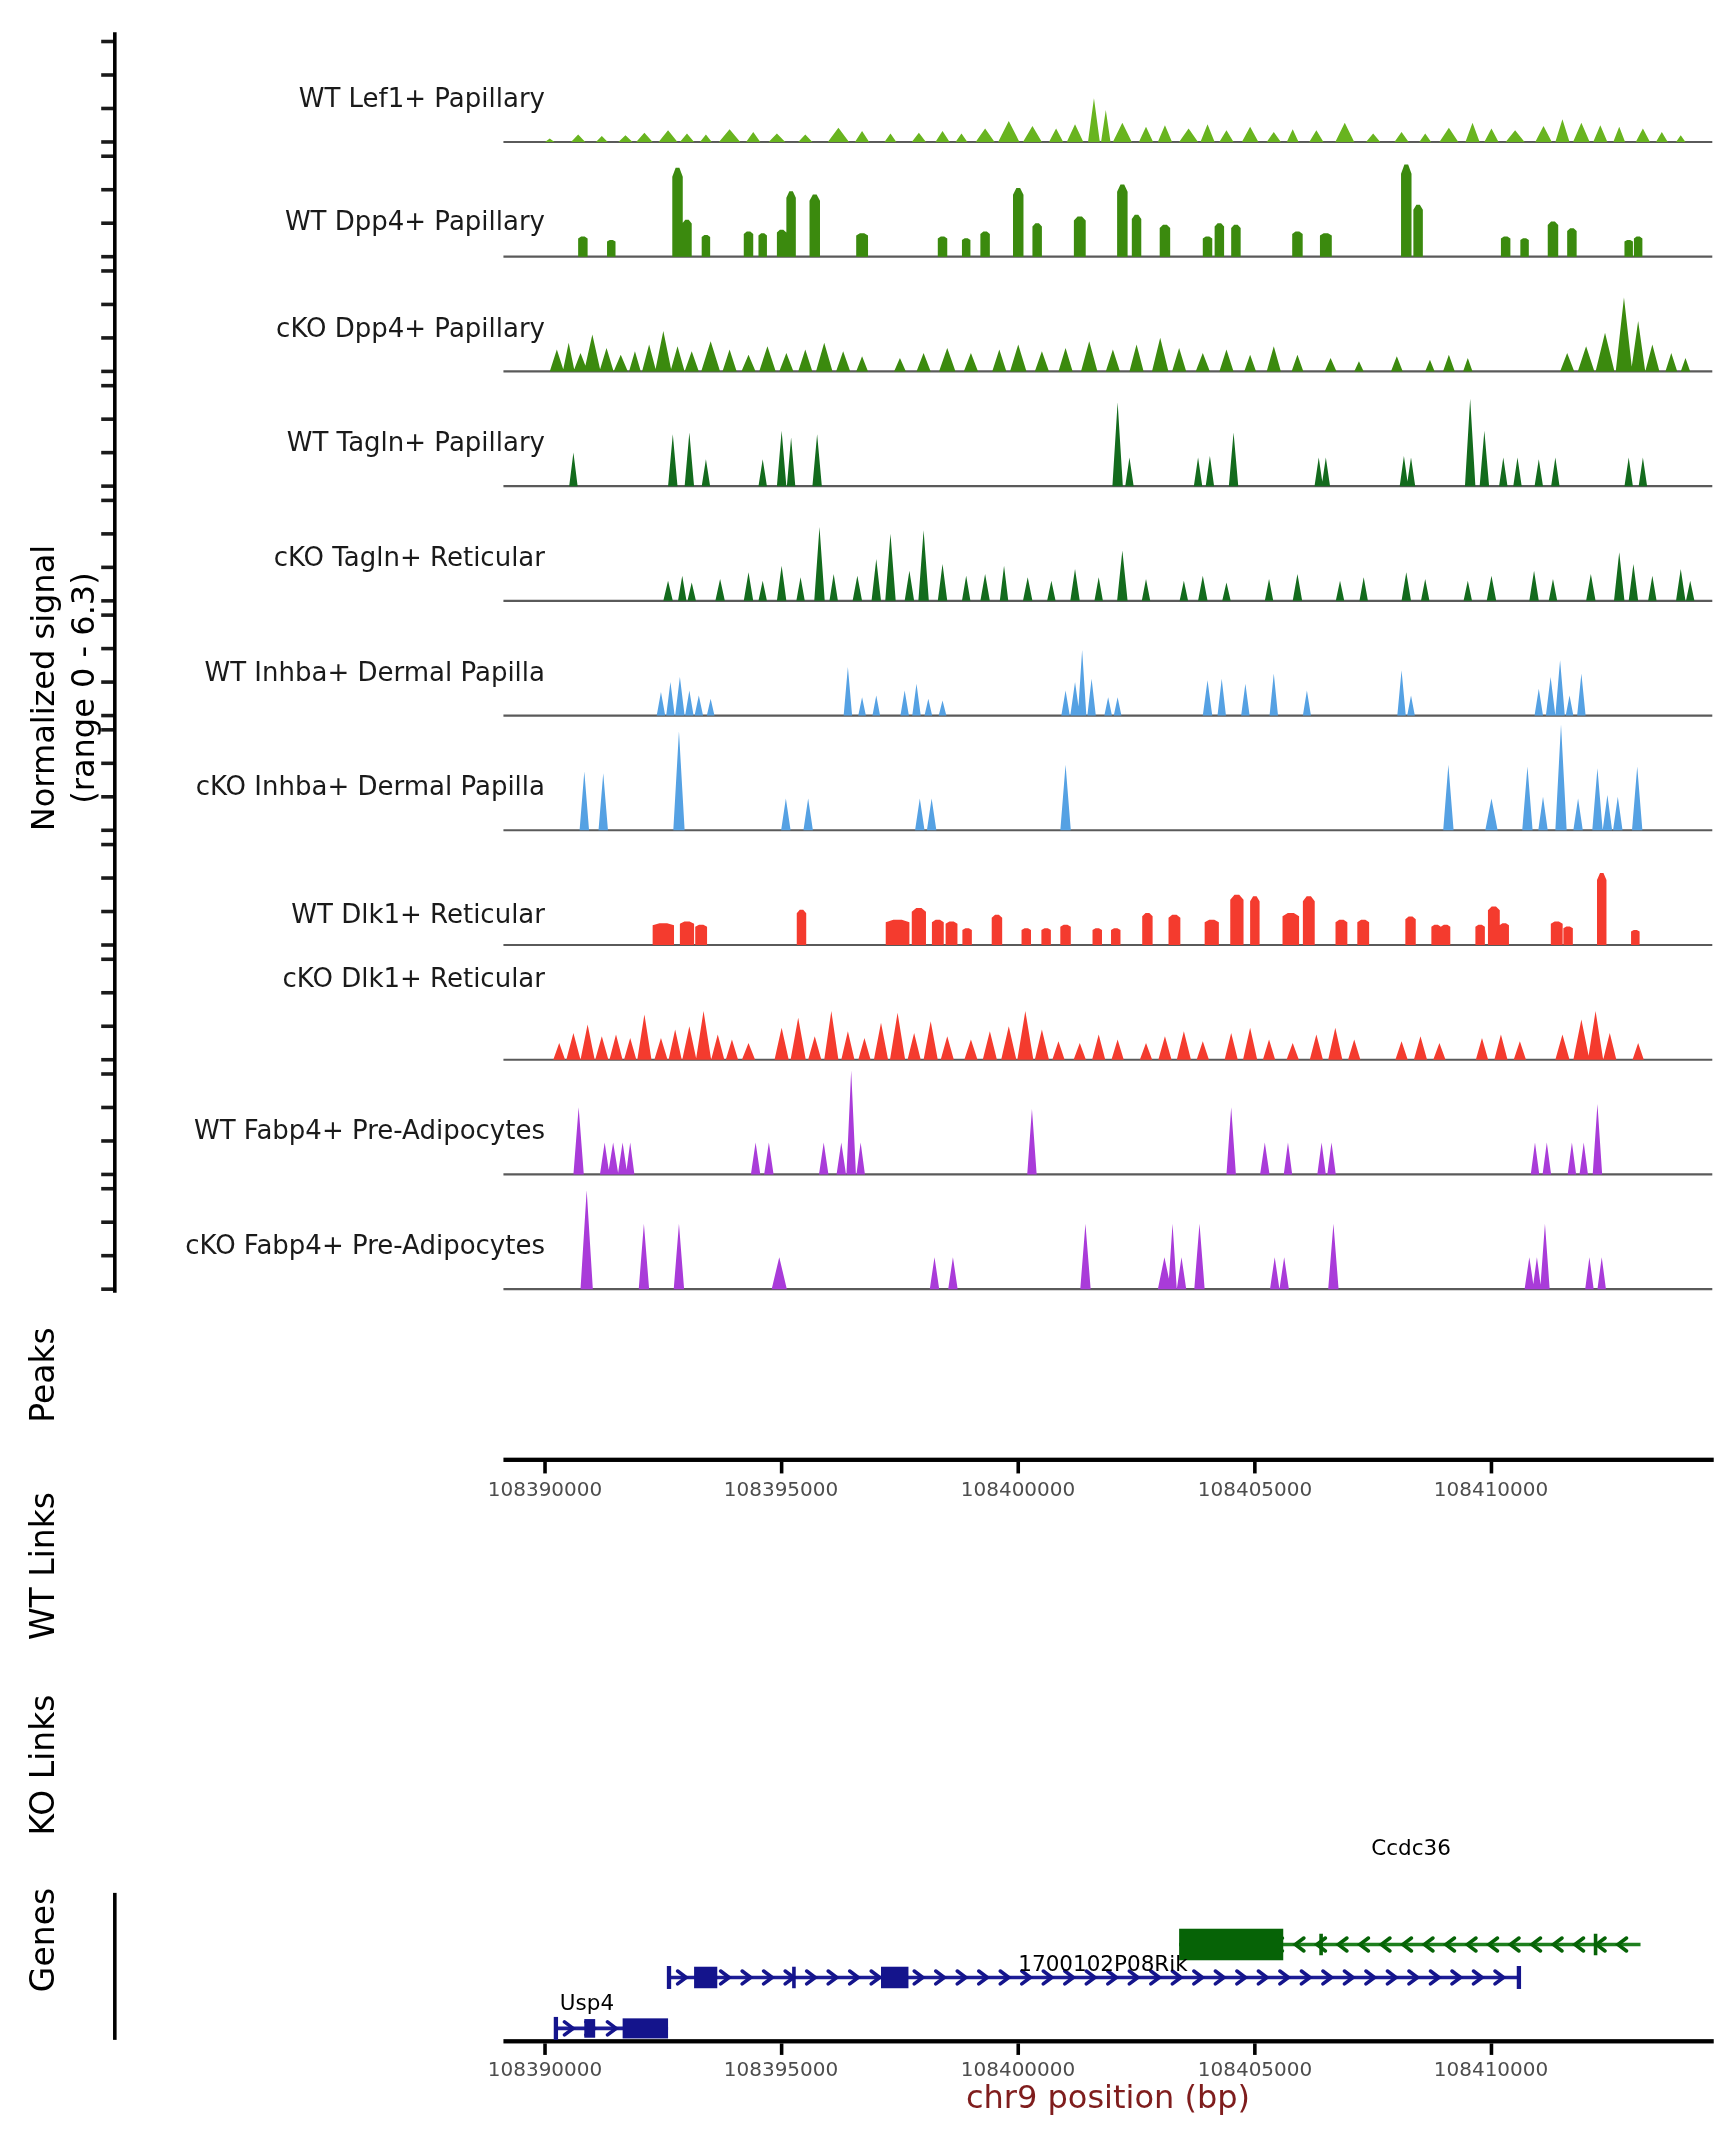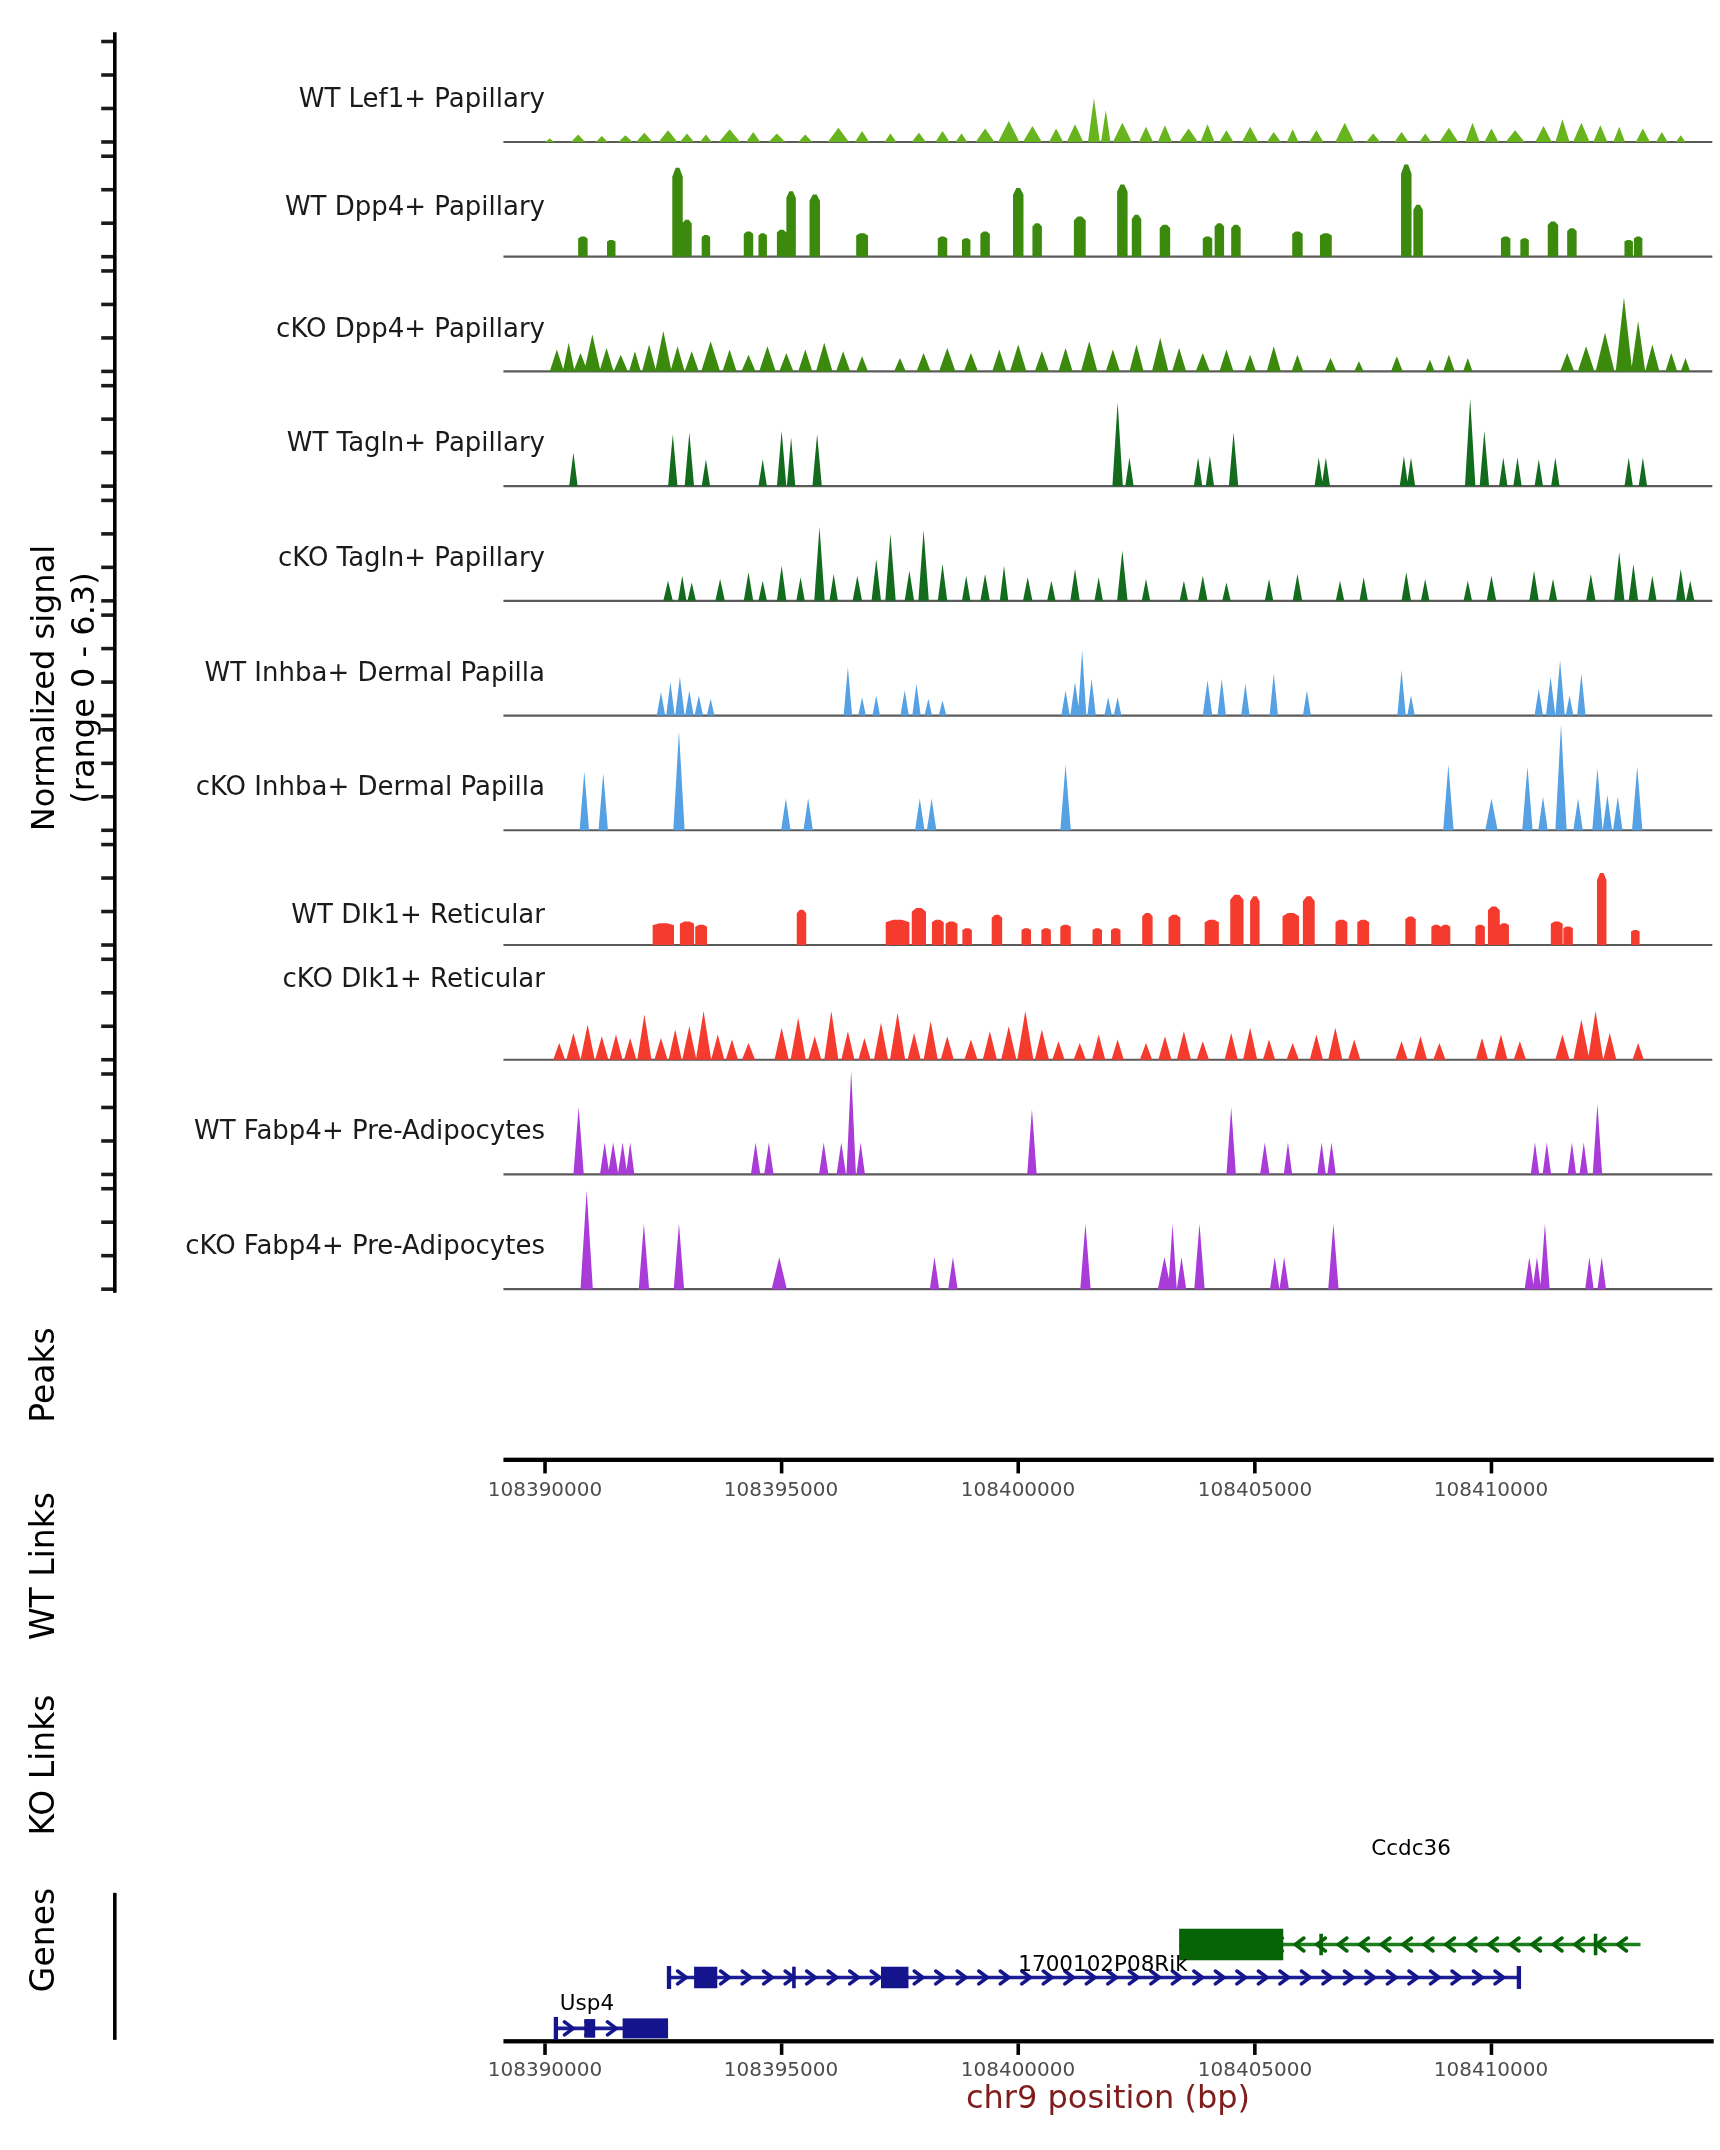--- a/index.html
+++ b/index.html
@@ -184,24 +184,24 @@
       <rect x="772.18" y="2813" width="6" height="32" fill="#14148c"></rect>
     </svg>
 
   <div id="ylabel">
     <span>Normalized signal</span>
     <span>(range 0 - 6.3)</span>
   </div>
 
   <div id="track-labels">
       <div class="track-label" style="top: 83px;">WT Lef1+ Papillary</div>
-      <div class="track-label" style="top: 191px;">WT Dpp4+ Papillary</div>
+      <div class="track-label" style="top: 206px;">WT Dpp4+ Papillary</div>
       <div class="track-label" style="top: 313px;">cKO Dpp4+ Papillary</div>
       <div class="track-label" style="top: 427px;">WT Tagln+ Papillary</div>
-      <div class="track-label" style="top: 542px;">cKO Tagln+ Papillary</div>
+      <div class="track-label" style="top: 542px;">cKO Tagln+ Reticular</div>
       <div class="track-label" style="top: 657px;">WT Inhba+ Dermal Papilla</div>
       <div class="track-label" style="top: 771px;">cKO Inhba+ Dermal Papilla</div>
       <div class="track-label" style="top: 852px; margin-top: 47px;">WT Dlk1+ Reticular</div>
       <div class="track-label" style="top: 963px;">cKO Dlk1+ Reticular</div>
       <div class="track-label" style="top: 1115px;">WT Fabp4+ Pre-Adipocytes</div>
       <div class="track-label" style="top: 1230px;">cKO Fabp4+ Pre-Adipocytes</div>
     </div>
   <div id="section-labels">
       <div class="section-label" style="left: 42px; top: 1375px;">Peaks</div>
       <div class="section-label" style="left: 42px; top: 1566px;">WT Links</div>

